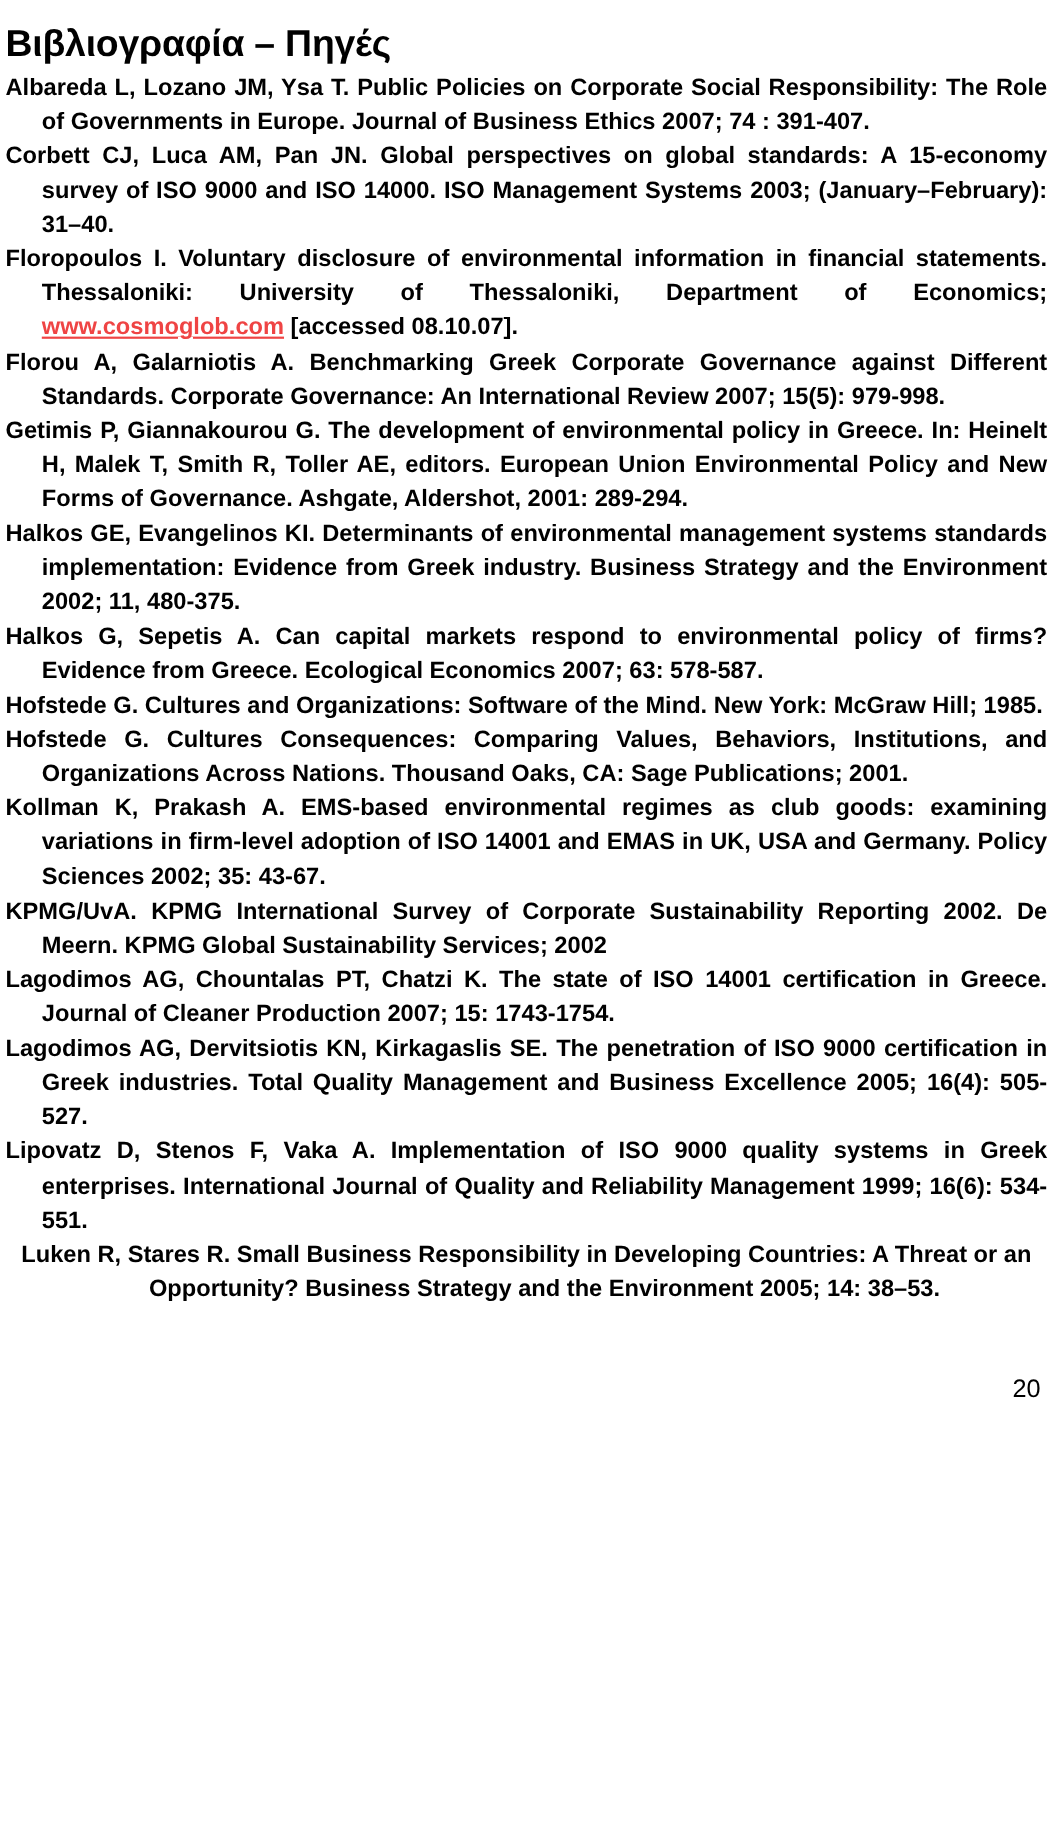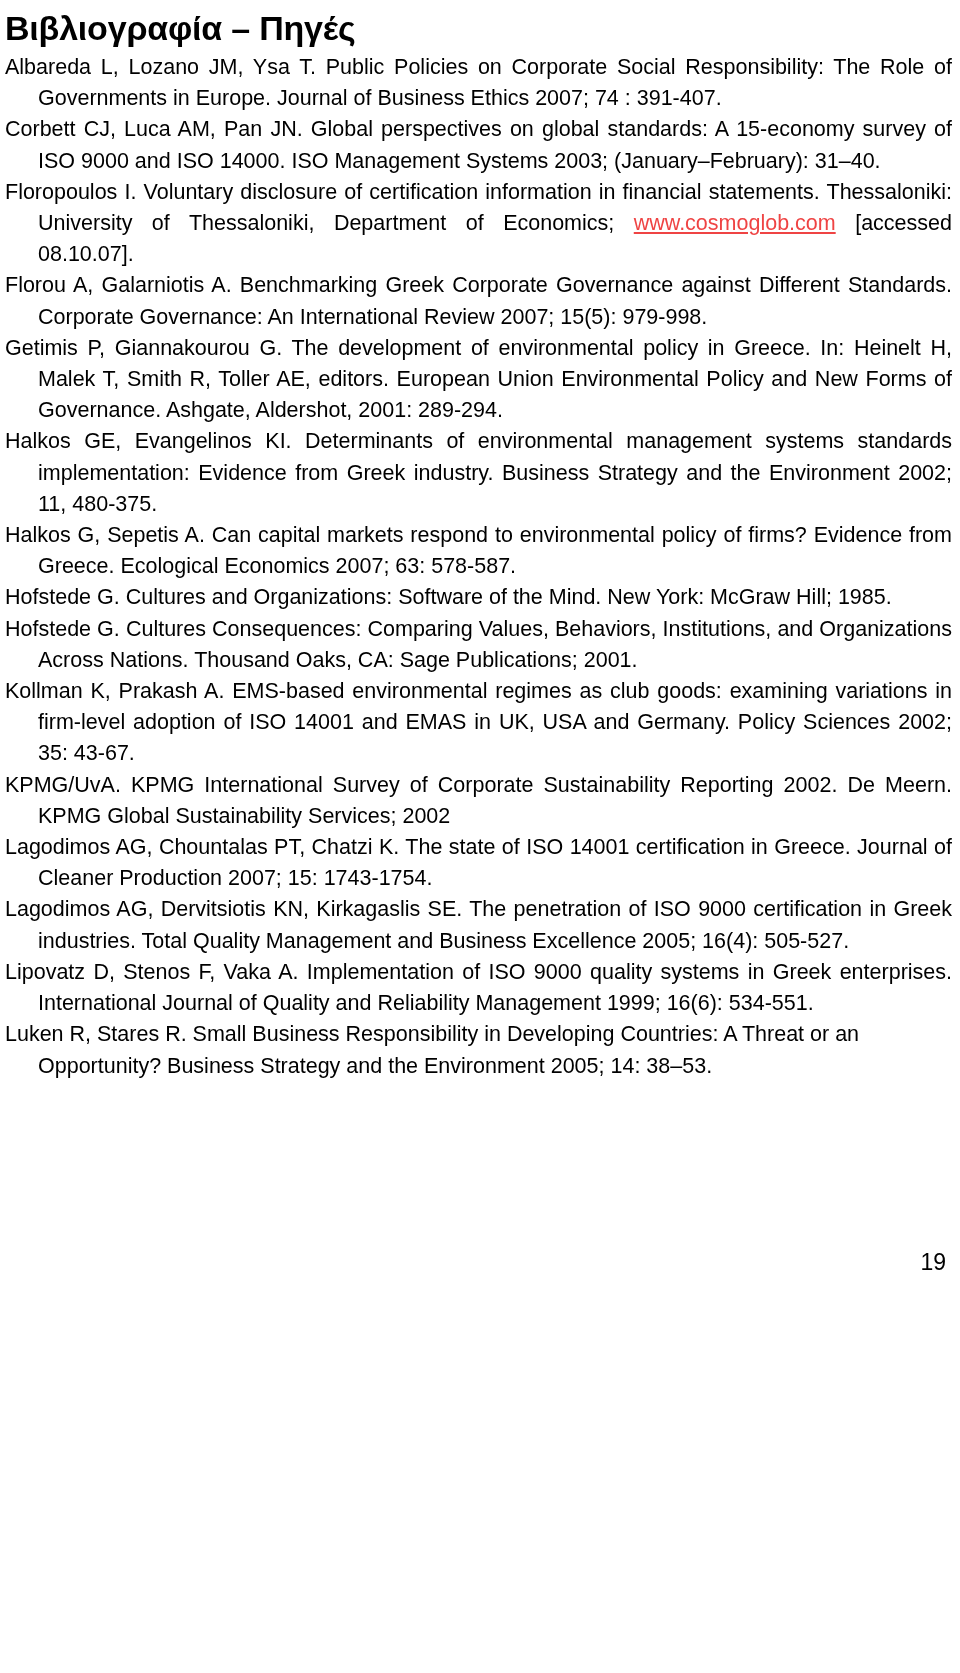--- a/index.html
+++ b/index.html
@@ -13,49 +13,50 @@
     position: relative;
     font-family: "Liberation Sans", "DejaVu Sans", sans-serif;
     color: #000000;
     overflow: hidden;
   }
   .page {
     position: relative;
     width: 960px;
     height: 1284px;
     box-sizing: border-box;
-    padding: 4px 8px 0px 5px;
+    padding: 16px 8px 0px 5px;
   }
   .doc-title {
     font-size: 34px;
     font-weight: bold;
     letter-spacing: -0.2px;
     line-height: 40px;
     margin: 0 0 4px 0;
     padding-top: 4px;
     color: #000000;
   }
   .ref-list {
     margin: 0;
     padding: 0;
     list-style: none;
+    font-weight: bold;
   }
   .ref {
     font-size: 21.5px;
     line-height: 31.2px;
     text-align: justify;
     text-justify: inter-word;
     margin: 0;
     padding: 0 0 0 33px;
     text-indent: -33px;
     color: #000000;
     word-spacing: 0px;
   }
   .ref:last-child {
-    text-align: left;
+    text-align: center;
   }
   a.ext-link {
     color: #ef4444;
     text-decoration: underline;
   }
   .page-number {
     position: absolute;
     right: 14px;
     bottom: 8px;
     font-size: 23px;
@@ -71,21 +72,21 @@
 
   <h1 class="doc-title">Βιβλιογραφία – Πηγές</h1>
 
   <div class="ref-list">
 
     <p class="ref">Albareda L, Lozano JM, Ysa T. Public Policies on Corporate Social Responsibility: The Role of Governments in Europe. Journal of Business Ethics 2007; 74 : 391-407.</p>
 
     <p class="ref">Corbett CJ, Luca AM, Pan JN. Global perspectives on global standards: A 15-economy survey of ISO 9000 and ISO 14000. ISO Management Systems 2003; (January–February): 31–40.</p>
 
 
-    <p class="ref"><span>Floropoulos I. Voluntary disclosure of certification information in financial statements. Thessaloniki: University of Thessaloniki, Department of Economics; </span><a class="ext-link" href="#">www.cosmoglob.com</a><span> [accessed 08.10.07].</span></p>
+    <p class="ref"><span>Floropoulos I. Voluntary disclosure of environmental information in financial statements. Thessaloniki: University of Thessaloniki, Department of Economics; </span><a class="ext-link" href="#">www.cosmoglob.com</a><span> [accessed 08.10.07].</span></p>
 
     <p class="ref">Florou A, Galarniotis A. Benchmarking Greek Corporate Governance against Different Standards. Corporate Governance: An International Review 2007; 15(5): 979-998.</p>
 
     <p class="ref">Getimis P, Giannakourou G. The development of environmental policy in Greece. In: Heinelt H, Malek T, Smith R, Toller AE, editors. European Union Environmental Policy and New Forms of Governance. Ashgate, Aldershot, 2001: 289-294.</p>
 
     <p class="ref">Halkos GE, Evangelinos KI. Determinants of environmental management systems standards implementation: Evidence from Greek industry. Business Strategy and the Environment 2002; 11, 480-375.</p>
 
     <p class="ref">Halkos G, Sepetis A. Can capital markets respond to environmental policy of firms? Evidence from Greece. Ecological Economics 2007; 63: 578-587.</p>
 
     <p class="ref">Hofstede G. Cultures and Organizations: Software of the Mind. New York: McGraw Hill; 1985.</p>
@@ -101,15 +102,15 @@
     <p class="ref">Lagodimos AG, Chountalas PT, Chatzi K. The state of ISO 14001 certification in Greece. Journal of Cleaner Production 2007; 15: 1743-1754.</p>
 
     <p class="ref">Lagodimos AG, Dervitsiotis KN, Kirkagaslis SE. The penetration of ISO 9000 certification in Greek industries. Total Quality Management and Business Excellence 2005; 16(4): 505-527.</p>
 
     <p class="ref">Lipovatz D, Stenos F, Vaka A. Implementation of ISO 9000 quality systems in Greek enterprises. International Journal of Quality and Reliability Management 1999; 16(6): 534-551.</p>
 
     <p class="ref">Luken R, Stares R. Small Business Responsibility in Developing Countries: A Threat or an Opportunity? Business Strategy and the Environment 2005; 14: 38–53.</p>
 
   </div>
 
-  <div class="page-number">19</div>
+  <div class="page-number">20</div>
 
 </div>
 
 </body></html>

